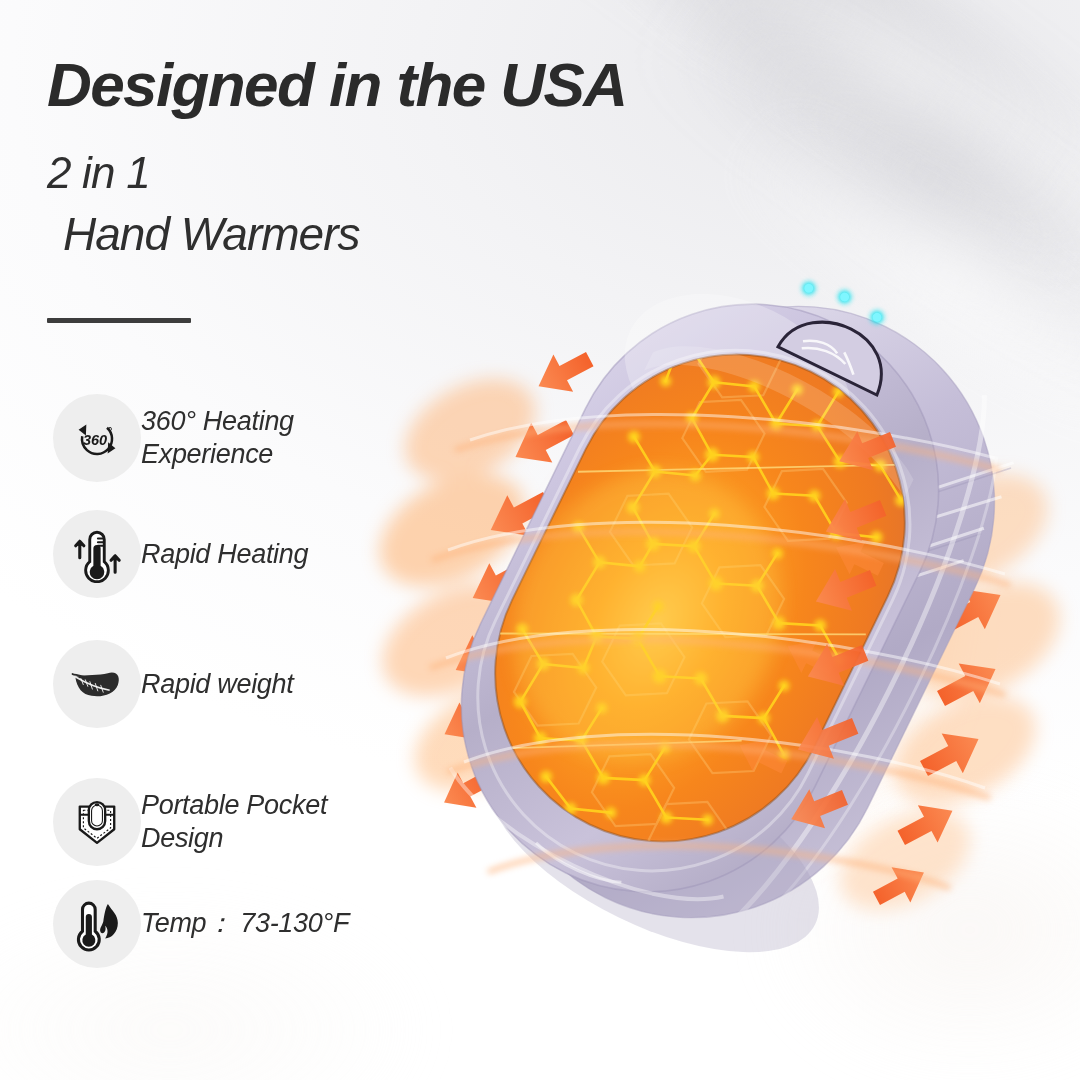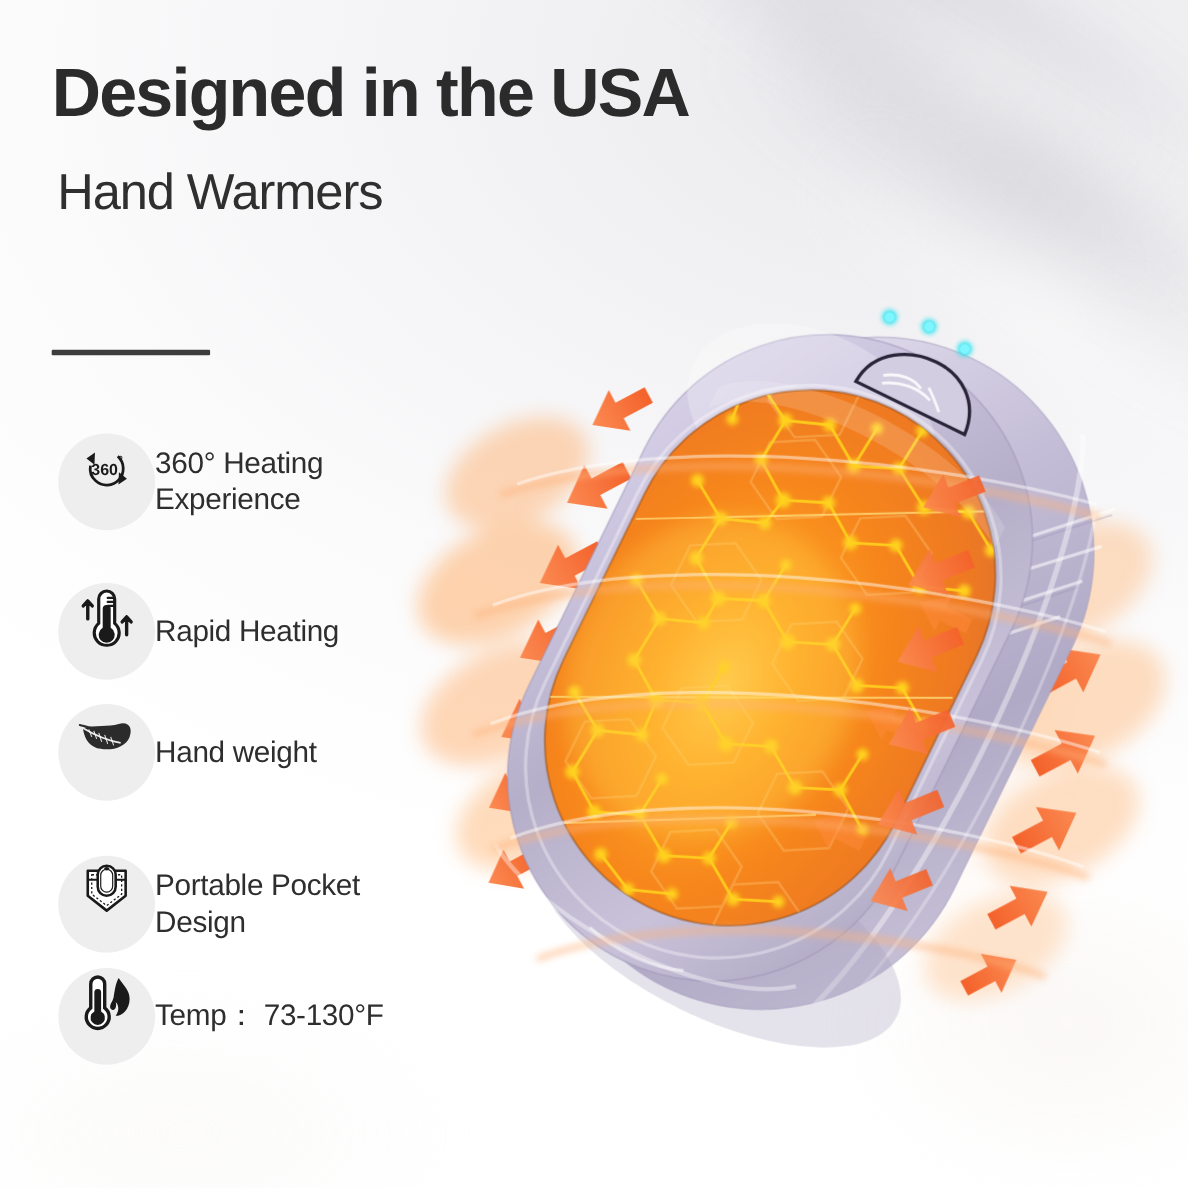--- a/index.html
+++ b/index.html
@@ -1,21 +1,21 @@
 <!DOCTYPE html>
 <html><head>
 <meta charset="utf-8">
 <style>
   html,body{margin:0;padding:0;}
   body{
     width:1080px;height:1080px;overflow:hidden;
     font-family:"Liberation Sans", sans-serif;
     background:#ffffff;
   }
-  #stage{position:relative;width:1080px;height:1080px;overflow:hidden;background:#e5e5e5;}
+  #stage{position:relative;width:1080px;height:1080px;overflow:hidden;background:#e5e5e5;font-style:italic;}
 
   
   .bg-base{position:absolute;inset:0;
     background:
       radial-gradient(140% 90% at 78% 6%, #e9e9ec 0%, #f3f3f5 28%, #fbfbfc 55%, #ffffff 78%),
       linear-gradient(180deg,#fcfcfd 0%,#ffffff 60%,#fdfcfb 100%);
   }
   .streak{position:absolute;filter:blur(26px);opacity:.55;}
   .s1{width:760px;height:150px;left:430px;top:-70px;background:linear-gradient(90deg,rgba(170,170,178,0) 0%,rgba(160,160,170,.55) 45%,rgba(170,170,178,0) 100%);transform:rotate(34deg);}
   .s2{width:700px;height:110px;left:540px;top:30px;background:linear-gradient(90deg,rgba(255,255,255,0) 0%,rgba(255,255,255,.95) 50%,rgba(255,255,255,0) 100%);transform:rotate(34deg);}
@@ -24,35 +24,35 @@
   .s5{width:420px;height:300px;left:760px;top:780px;background:radial-gradient(closest-side,rgba(245,240,236,.9),rgba(255,255,255,0));}
   .s6{width:520px;height:260px;left:-90px;top:900px;background:radial-gradient(closest-side,rgba(248,246,244,.85),rgba(255,255,255,0));}
 
   
   .copy{position:absolute;left:47px;top:52px;width:770px;}
   .h1{
     font-size:62px;font-weight:700;color:#2b2b2b;letter-spacing:-1.6px;
     line-height:1.05;margin:0 0 34px 0;white-space:nowrap;
   }
   .h2{font-size:44px;font-weight:400;color:#2f2f2f;letter-spacing:-.8px;line-height:1.0;margin:0 0 16px 0;}
-  .h3{font-size:46px;font-weight:400;color:#2f2f2f;letter-spacing:-1px;line-height:1.0;margin:5px;}
+  .h3{font-size:46px;font-weight:400;color:#2f2f2f;letter-spacing:-1px;line-height:1.0;margin:16px;}
   .rule{position:absolute;left:47px;top:318px;width:144px;height:5px;background:#3d3d3d;border-radius:1px;}
 
   
   .features{position:absolute;left:53px;top:394px;width:420px;}
   .feat{position:absolute;display:flex;align-items:center;}
   .f0{top:0px;}
-  .f1{top:136px;}
+  .f1{top:116px;}
   .f2{top:246px;}
   .f3{top:384px;}
   .f4{top:486px;}
   .badge{
     width:88px;height:88px;border-radius:50%;
     background:#eeeeee;flex:0 0 88px;
-    display:flex;justify-content:center;
+    display:flex;align-items:center;justify-content:center;
   }
   .flabel{
     font-size:27px;color:#2e2e2e;font-weight:400;
     letter-spacing:-.3px;line-height:1.22;white-space:pre-line;
   }
   .flabel.tight{line-height:1.18;}
 
   
   #product{position:absolute;left:0;top:0;width:1080px;height:1080px;pointer-events:none;}
 
@@ -398,20 +398,21 @@
         <path d="M0,0 L-32,0 L-32,-14 L-62,9 L-32,31 L-32,17 L0,17 Z" fill="url(#arrowG)" opacity="0.92"></path>
       </g>
       <g transform="translate(842,790) rotate(-22)">
         <path d="M0,0 L-30,0 L-30,-13 L-58,8 L-30,29 L-30,16 L0,16 Z" fill="url(#arrowG)" opacity="0.92"></path>
       </g>
     </g>
   </svg>
 
   <div class="copy">
     <div class="h1">Designed in the USA</div>
+    <div class="h2">2 in 1</div>
     <div class="h3">Hand Warmers</div>
   </div>
   <div class="rule"></div>
 
   <div class="features">
 
     <div class="feat f0">
       <div class="badge">
         <svg width="62" height="62" viewBox="0 0 64 64">
           <circle cx="32" cy="33" r="15.5" fill="none" stroke="#1a1a1a" stroke-width="2.6" stroke-dasharray="64 33" transform="rotate(-48 32 33)"></circle>
@@ -452,21 +453,21 @@
           <g stroke="#ffffff" stroke-width="1.1" opacity="0.85">
             <line x1="14" y1="25.5" x2="17" y2="33"></line>
             <line x1="19" y1="27" x2="22" y2="35"></line>
             <line x1="24" y1="29" x2="27" y2="38"></line>
             <line x1="30" y1="31" x2="33" y2="40"></line>
             <line x1="36" y1="33" x2="39" y2="41.5"></line>
           </g>
           <path d="M5,21 C9,22 14,23.5 19,24.5" stroke="#2b2b2b" stroke-width="2" fill="none" stroke-linecap="round"></path>
         </svg>
       </div>
-      <div class="flabel">Hand weight</div>
+      <div class="flabel">Rapid weight</div>
     </div>
 
     <div class="feat f3">
       <div class="badge">
         <svg width="58" height="58" viewBox="0 0 64 64">
           <path d="M13,15 H51 V40 L32,55 L13,40 Z" fill="#ffffff" stroke="#1a1a1a" stroke-width="2.6" stroke-linejoin="round"></path>
           <path d="M17,19 H47 V38.5 L32,50 L17,38.5 Z" fill="none" stroke="#1a1a1a" stroke-width="1.3" stroke-dasharray="2.2 2.2" stroke-linejoin="round"></path>
           <line x1="13" y1="24" x2="51" y2="24" stroke="#1a1a1a" stroke-width="2.2"></line>
           <rect x="23" y="10" width="18" height="30" rx="9" fill="#ffffff" stroke="#1a1a1a" stroke-width="2.6"></rect>
           <rect x="26" y="13.5" width="12" height="23" rx="6" fill="none" stroke="#1a1a1a" stroke-width="1.2"></rect>

